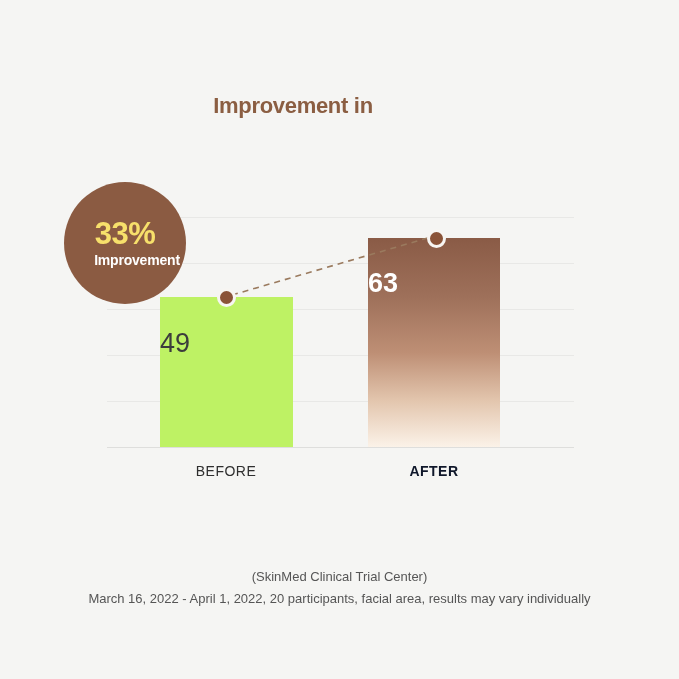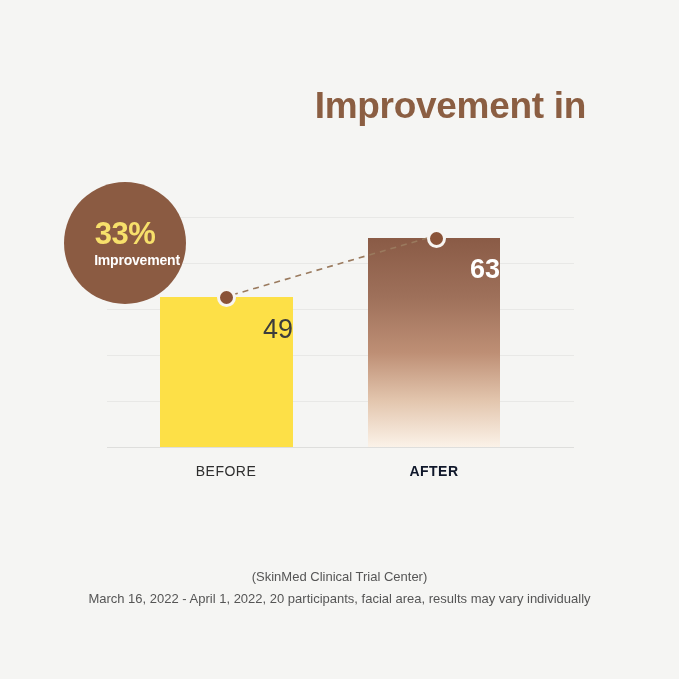--- a/index.html
+++ b/index.html
@@ -20,24 +20,24 @@
     height: 679px;
     background: #F5F5F3;
   }
 
   
   .title-block {
     position: absolute;
     left: 0;
     top: 86px;
     width: 586px;
-    text-align: right;
+    text-align: center;
     color: #8B5E42;
     font-weight: bold;
-    font-size: 37px;
+    font-size: 22px;
     line-height: 40px;
     letter-spacing: -0.3px;
   }
   .title-line { display: block; }
 
   
   #plot {
     position: absolute;
     left: 0;
     top: 0;
@@ -58,34 +58,35 @@
 
   
   .bar {
     position: absolute;
   }
   .bar-before {
     left: 160px;
     top: 297px;
     width: 133px;
     height: 150px;
-    background: #fde047;
+    background: #bef264;
   }
   .bar-after {
     left: 368px;
     top: 238px;
     width: 132px;
     height: 209px;
     background: linear-gradient(to bottom, #8A5B46 0%, #9E705A 28%, #BE8F75 55%, #E3C6AE 78%, #FBF2E8 100%);
   }
 
   .bar-value {
     position: absolute;
     width: 100%;
-    text-align: right;
+    text-align: left;
+    margin-top: 14px;
   }
   .value-before {
     top: 17px;
     font-size: 27px;
     font-weight: normal;
     color: #3C3C3C;
   }
   .value-after {
     top: 16px;
     font-size: 27px;

